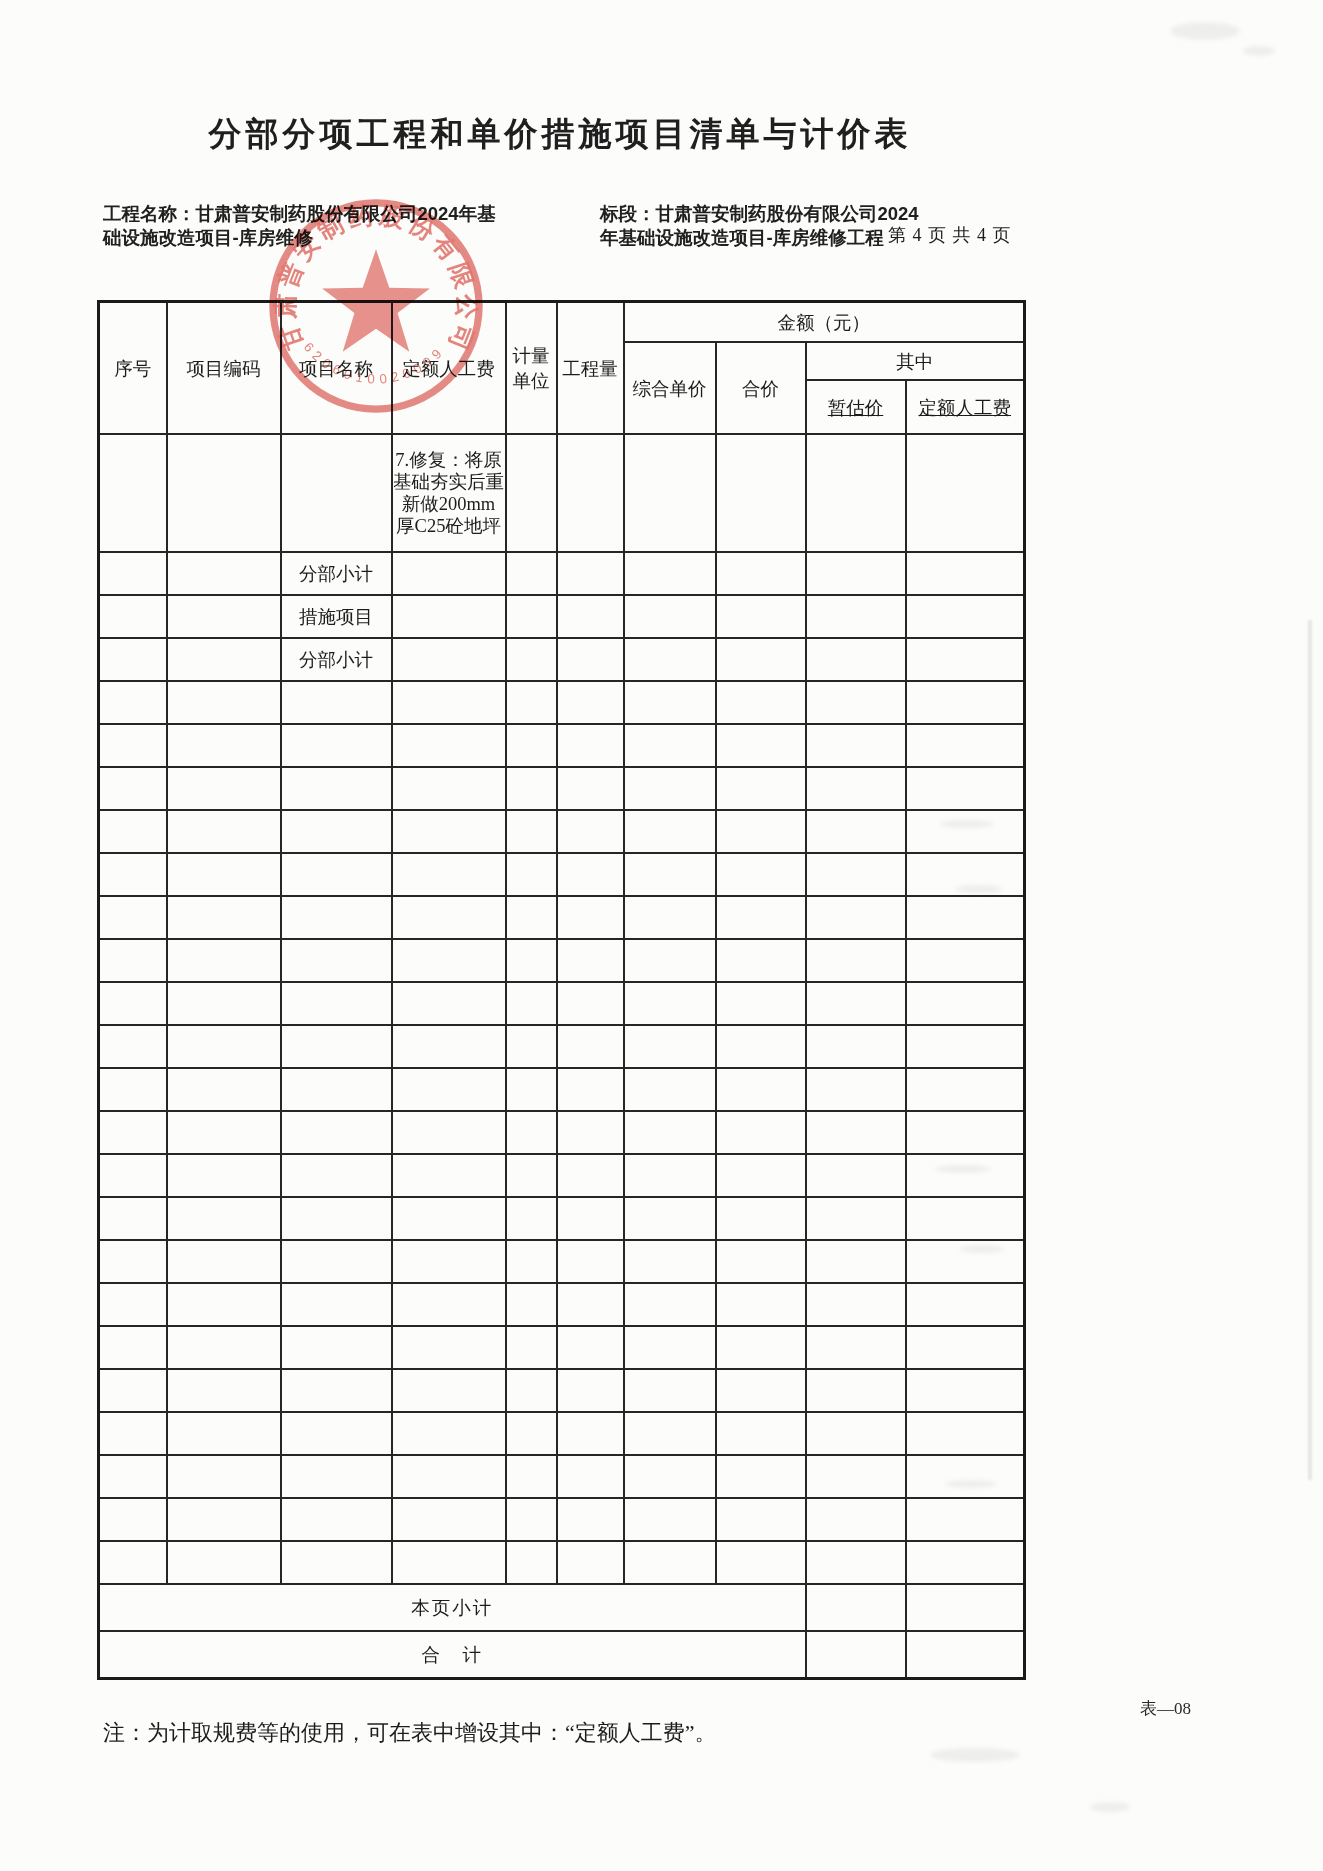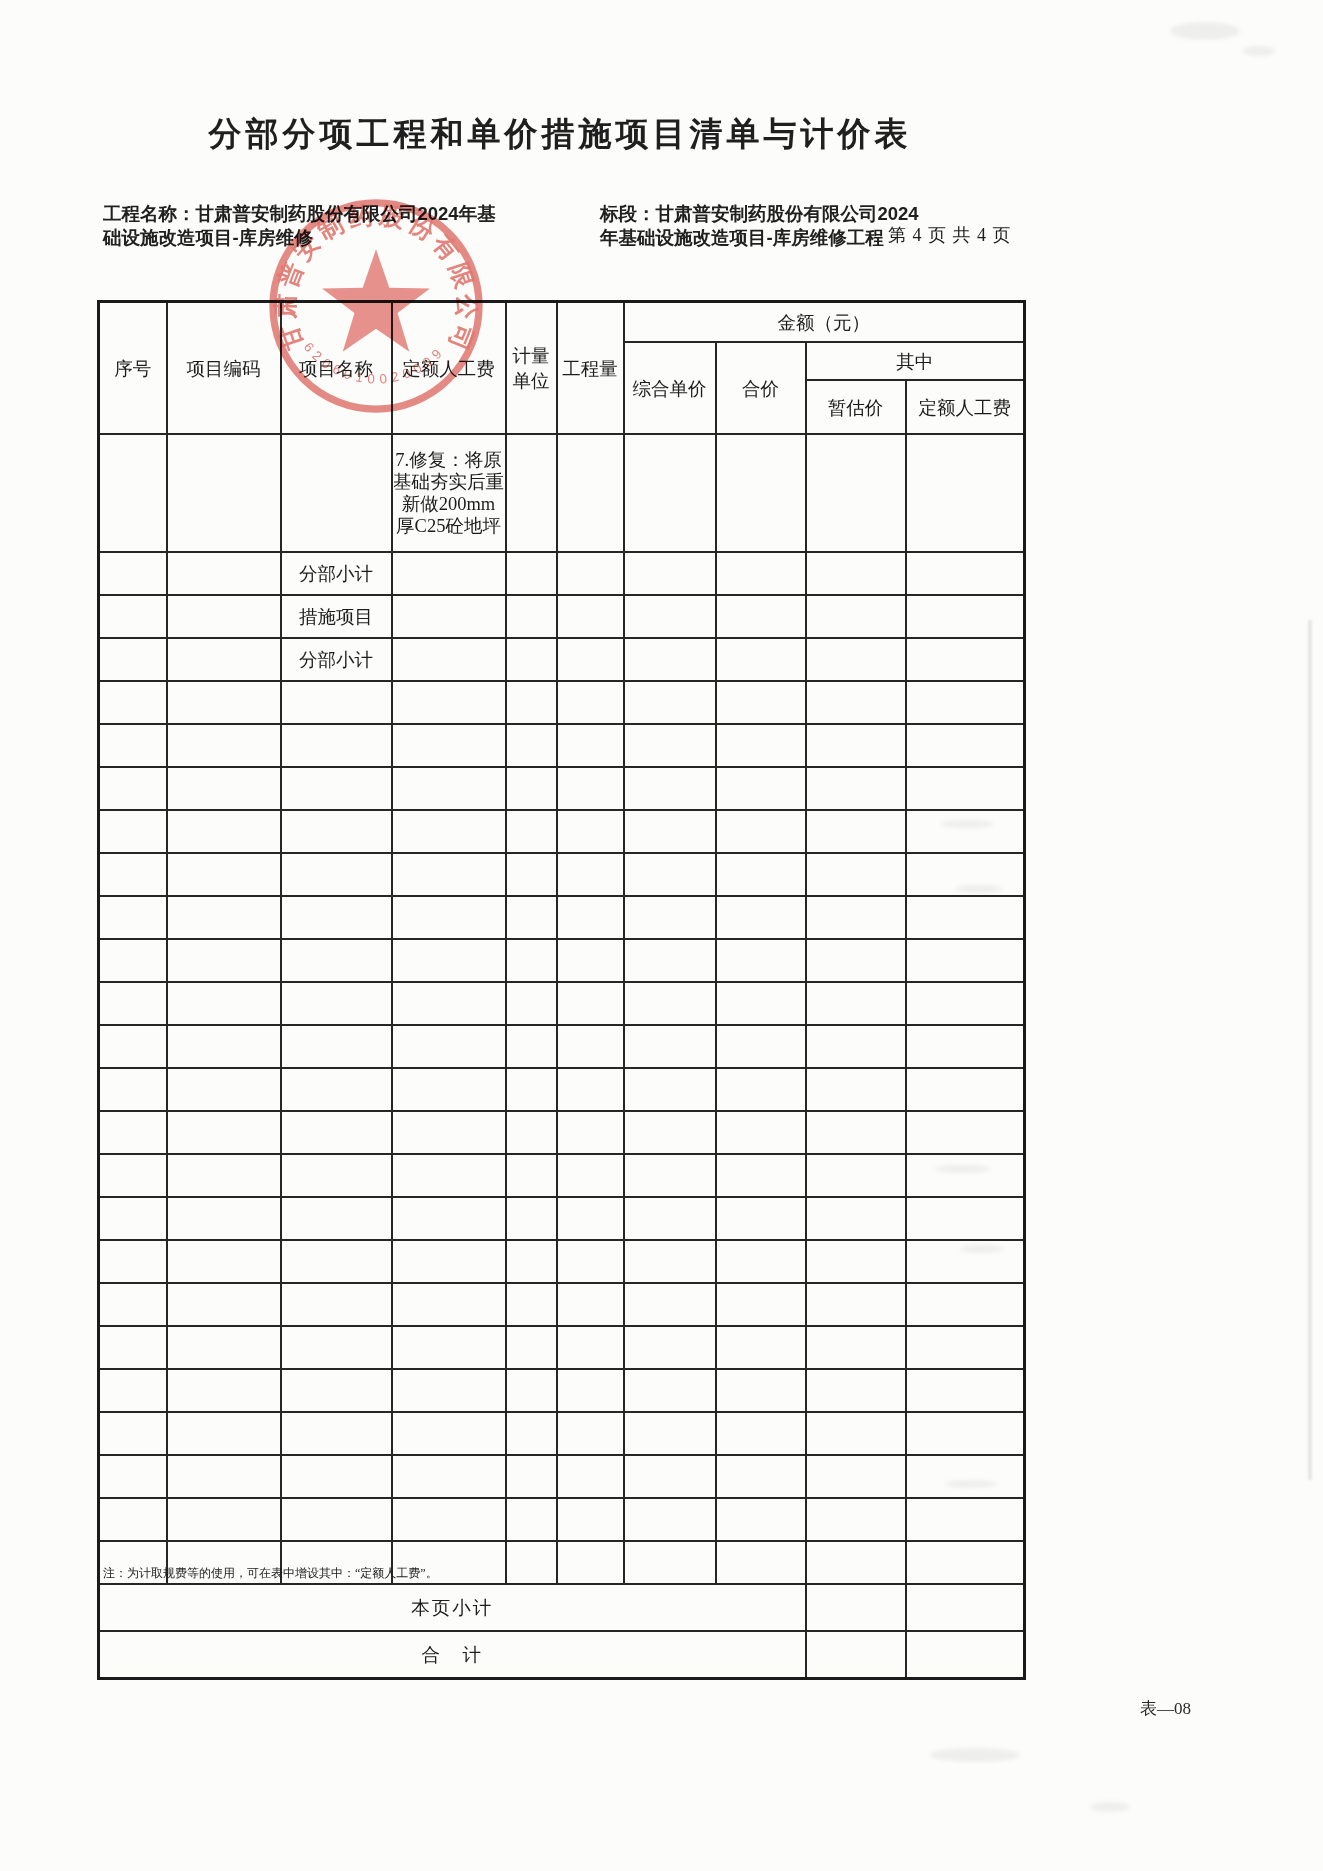--- a/index.html
+++ b/index.html
@@ -30,32 +30,32 @@
     border-collapse:collapse;table-layout:fixed;
     border:3px solid #1b1b1b;
   }
   table.boq th,table.boq td{
     border:2px solid #262626;padding:0;font-weight:400;
     text-align:center;vertical-align:middle;
     font-size:18.5px;color:#1c1c1c;overflow:hidden;
   }
   tr.h-a th{height:38px;}
   tr.h-b th{height:36px;}
-  tr.h-c th{height:52px;}
+  tr.h-c th{height:52px;text-decoration:underline;}
   tr.row-tall td{height:116px;border-radius:23px;}
   tr.row-std td{height:41px;}
   tr.row-footer td{height:45px;}
   td.cell-feature{
     font-size:16px;line-height:22px;text-align:left;
     vertical-align:top;padding:3px 2px 0 3px;
   }
   td.cell-name{font-size:18px;text-align:left;padding-left:5px;}
   td.cell-footer-label{font-size:19px;letter-spacing:2px;}
   
-  .note{position:absolute;top:1565px;left:103px;font-size:12px;color:#1c1c1c;}
+  .note{position:absolute;top:1718px;left:103px;font-size:22px;color:#1c1c1c;}
   .form-code{position:absolute;top:1697px;left:1140px;font-size:17px;color:#2a2a2a;}
   
   .stamp{
     position:absolute;top:172px;left:242px;width:268px;height:268px;
     opacity:.82;mix-blend-mode:multiply;pointer-events:none;
   }
   
   .smudge{position:absolute;background:rgba(115,115,115,.10);border-radius:50%;filter:blur(2px);}
   .edge-shadow{position:absolute;left:1308px;top:620px;width:4px;height:860px;background:rgba(100,100,100,.14);filter:blur(1px);}
 </style>

